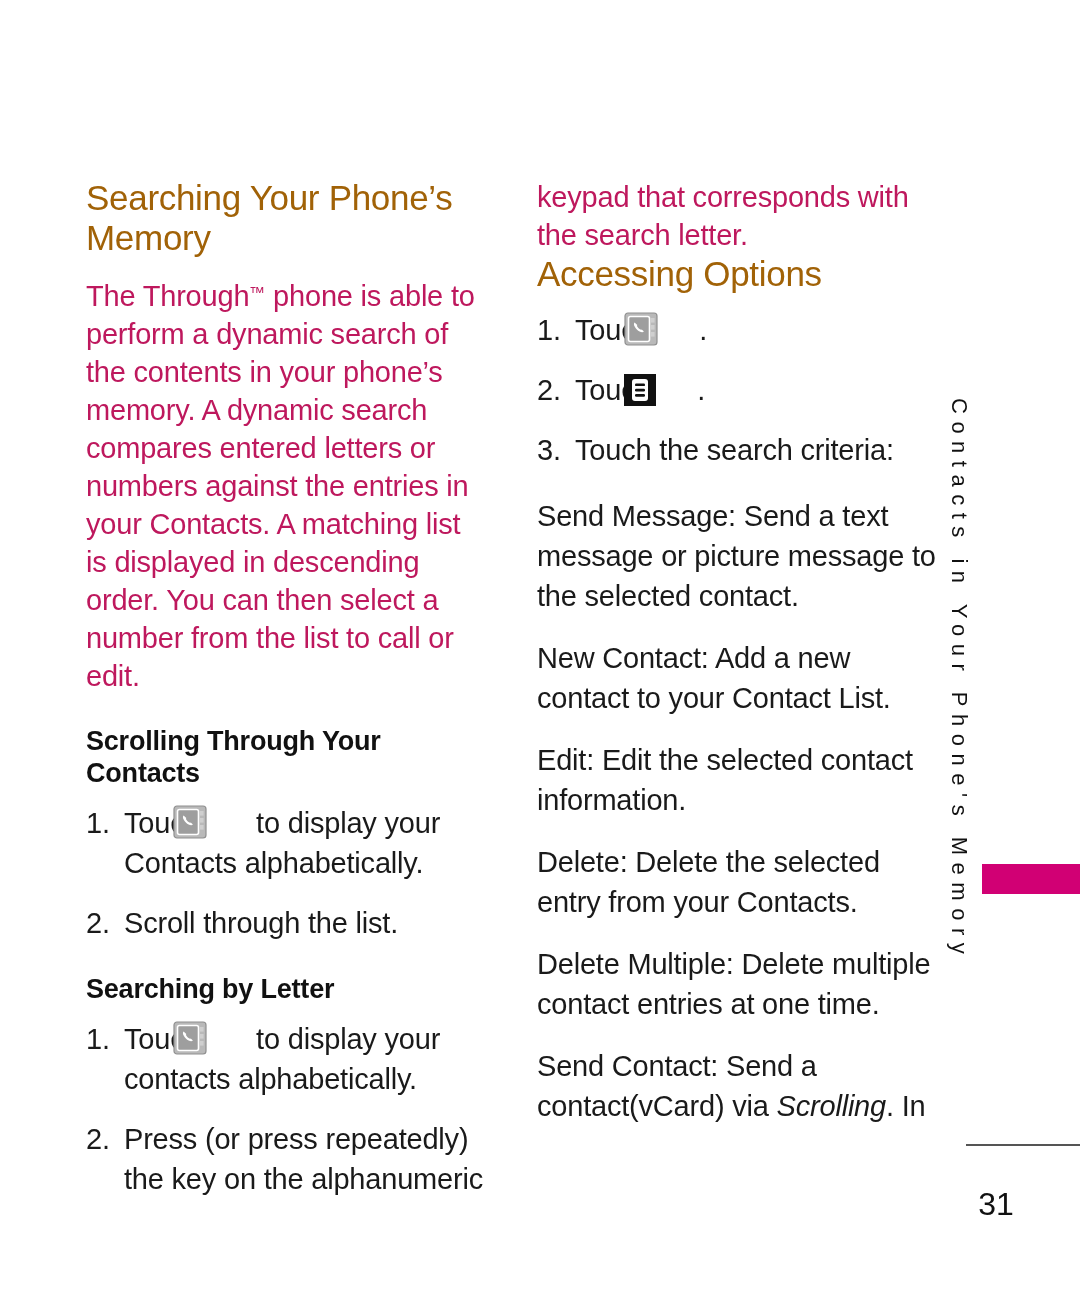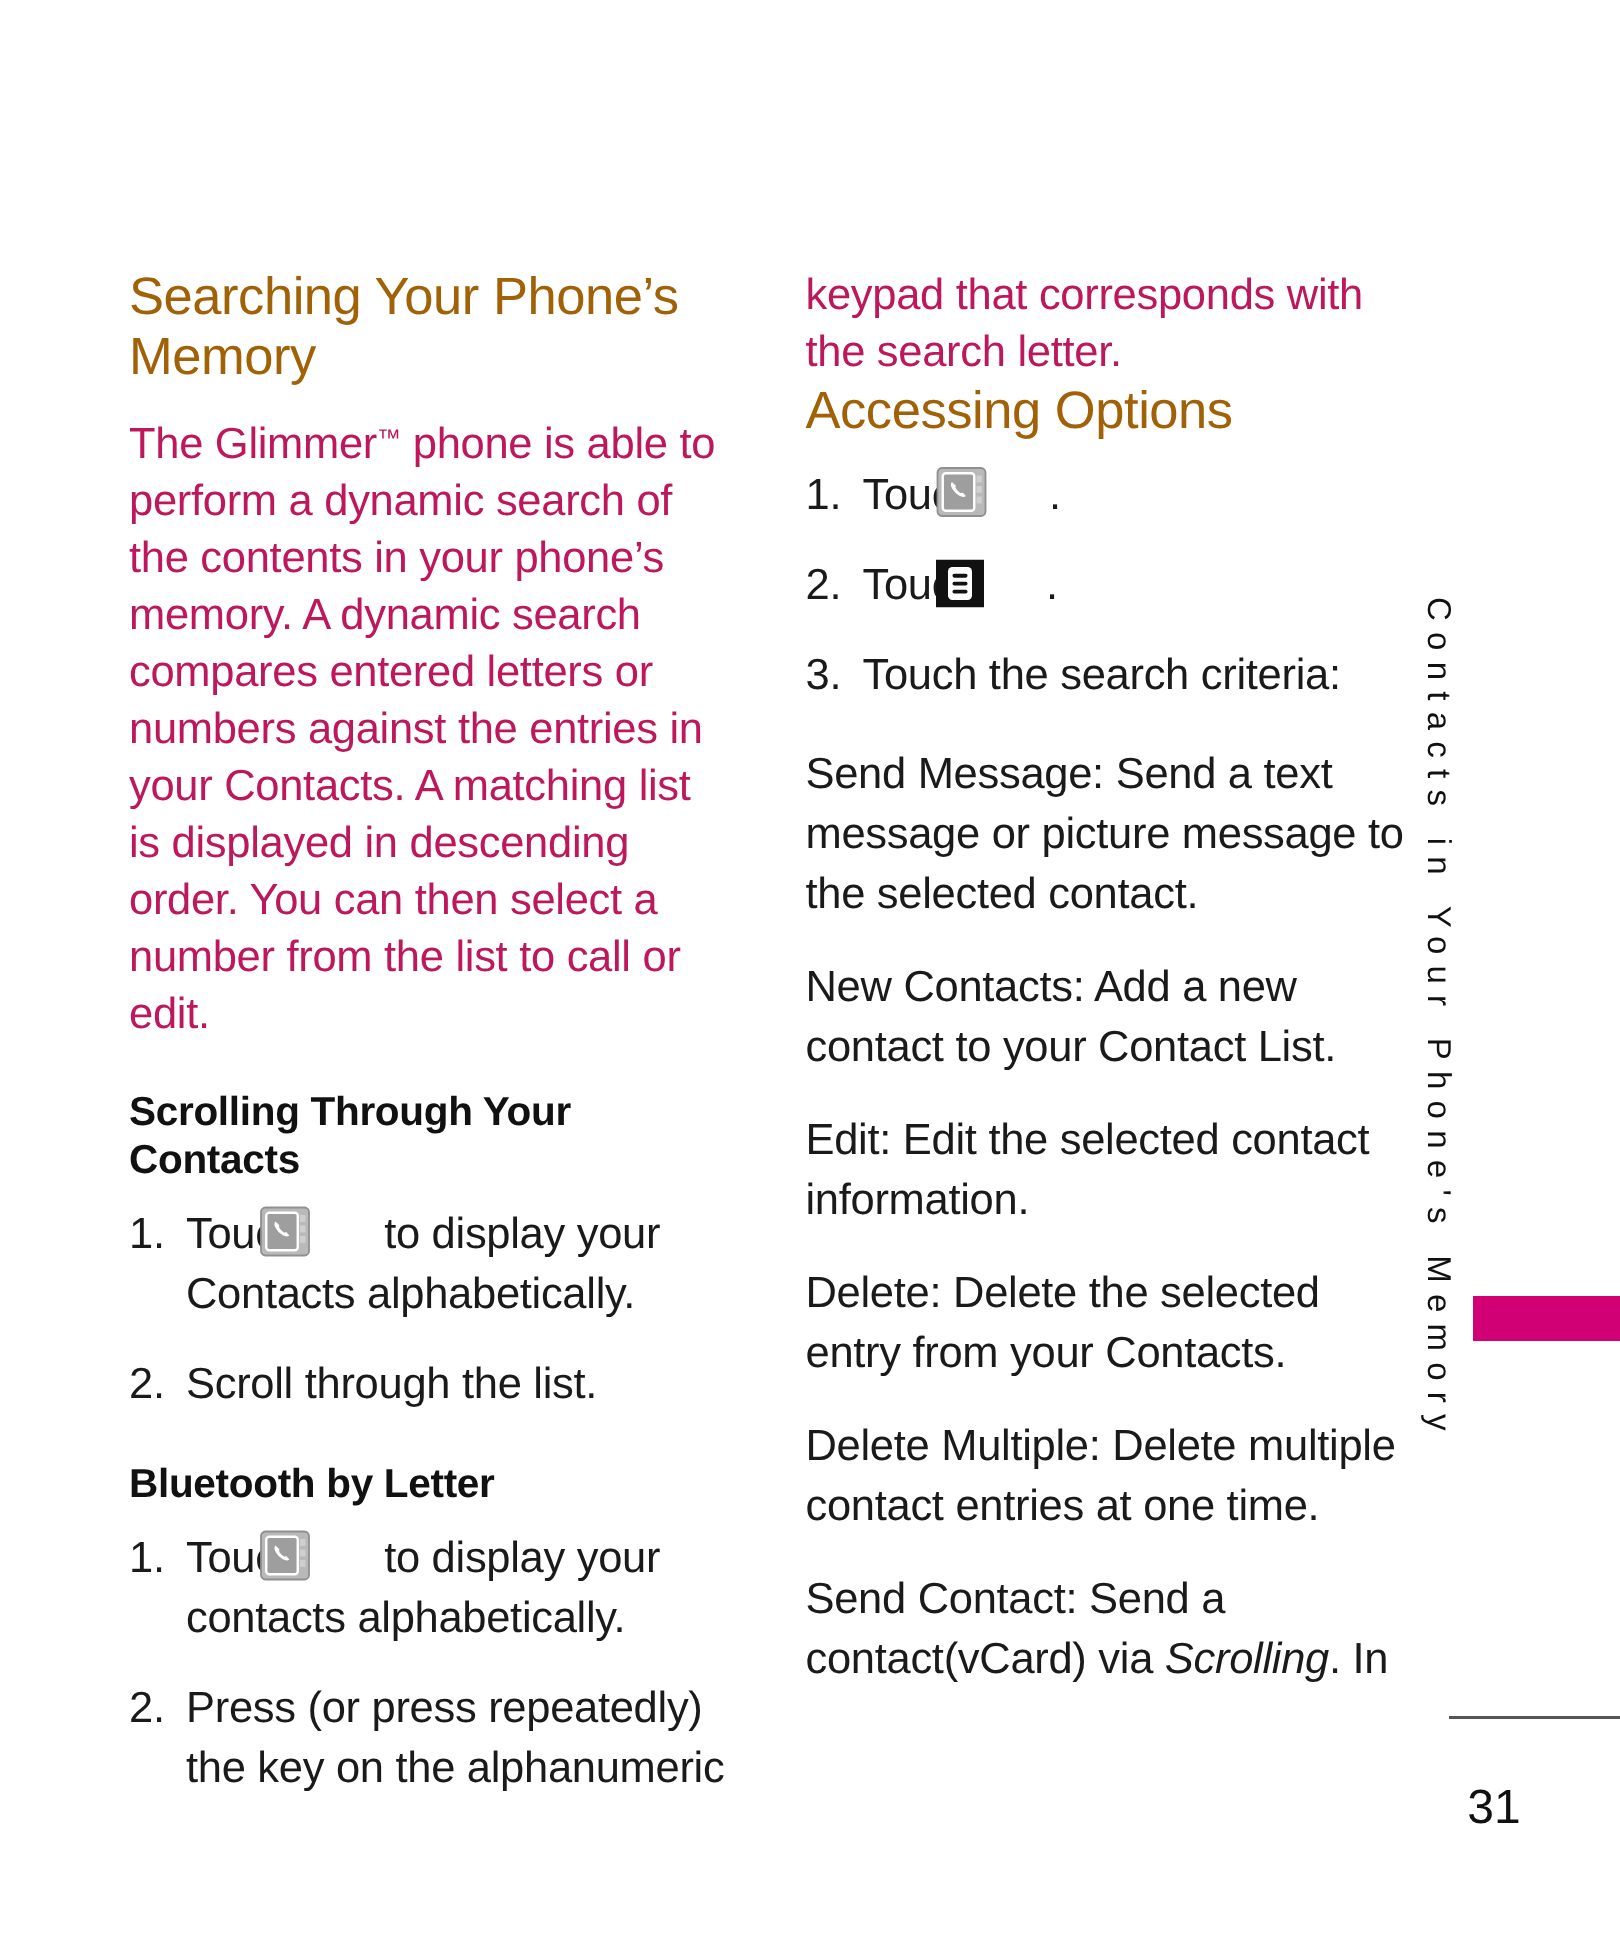--- a/index.html
+++ b/index.html
@@ -148,36 +148,36 @@
 </style>
 </head>
 <body>
 
 <div class="page">
 
   <div class="col col-left">
 
     <h1 class="h-section">Searching Your Phone’s Memory</h1>
 
-    <p class="body para-gap"><span>The Glimmer</span><span class="tm">™</span><span> phone is able to perform a dynamic search of the contents in your phone’s memory. A dynamic search compares entered letters or numbers against the entries in your Contacts. A matching list is displayed in descending order. You can then select a number from the list to call or edit.</span></p>
+    <p class="body para-gap"><span>The Through</span><span class="tm">™</span><span> phone is able to perform a dynamic search of the contents in your phone’s memory. A dynamic search compares entered letters or numbers against the entries in your Contacts. A matching list is displayed in descending order. You can then select a number from the list to call or edit.</span></p>
 
     <h2 class="h-sub">Scrolling Through Your Contacts</h2>
 
     <p class="step"><span class="num">1.</span><span>Touch </span><span class="icon icon-contacts"><svg width="34" height="34" viewBox="0 0 34 34">
         <rect x="1" y="1" width="32" height="32" rx="3" fill="#b9b9b9" stroke="#8f8f8f" stroke-width="1.2"></rect>
         <rect x="4.5" y="4.5" width="21" height="25" rx="2" fill="#9e9e9e" stroke="#ffffff" stroke-width="1.6"></rect>
         <rect x="27" y="6" width="3.6" height="4.6" fill="#cfcfcf"></rect>
         <rect x="27" y="13" width="3.6" height="4.6" fill="#cfcfcf"></rect>
         <rect x="27" y="20" width="3.6" height="4.6" fill="#cfcfcf"></rect>
         <path d="M10.6 10.4c-0.9 0.9-0.9 2.4 0.2 4.3 1.1 2 2.9 3.8 4.8 4.8 1.9 1 3.4 1 4.3 0.1l-2.1-2.2c-0.5 0.4-1.1 0.4-1.9-0.1-0.9-0.5-1.9-1.6-2.5-2.5-0.5-0.8-0.5-1.4-0.1-1.9z" fill="#ffffff"></path>
         </svg></span><span> to display your Contacts alphabetically.</span></p>
 
     <p class="step"><span class="num">2.</span><span>Scroll through the list.</span></p>
 
-    <h2 class="h-sub">Bluetooth by Letter</h2>
+    <h2 class="h-sub">Searching by Letter</h2>
 
     <p class="step"><span class="num">1.</span><span>Touch </span><span class="icon icon-contacts"><svg width="34" height="34" viewBox="0 0 34 34">
         <rect x="1" y="1" width="32" height="32" rx="3" fill="#b9b9b9" stroke="#8f8f8f" stroke-width="1.2"></rect>
         <rect x="4.5" y="4.5" width="21" height="25" rx="2" fill="#9e9e9e" stroke="#ffffff" stroke-width="1.6"></rect>
         <rect x="27" y="6" width="3.6" height="4.6" fill="#cfcfcf"></rect>
         <rect x="27" y="13" width="3.6" height="4.6" fill="#cfcfcf"></rect>
         <rect x="27" y="20" width="3.6" height="4.6" fill="#cfcfcf"></rect>
         <path d="M10.6 10.4c-0.9 0.9-0.9 2.4 0.2 4.3 1.1 2 2.9 3.8 4.8 4.8 1.9 1 3.4 1 4.3 0.1l-2.1-2.2c-0.5 0.4-1.1 0.4-1.9-0.1-0.9-0.5-1.9-1.6-2.5-2.5-0.5-0.8-0.5-1.4-0.1-1.9z" fill="#ffffff"></path>
         </svg></span><span> to display your contacts alphabetically.</span></p>
 
@@ -204,21 +204,21 @@
         <rect x="8" y="5" width="16" height="22" rx="3" fill="#ffffff"></rect>
         <rect x="11" y="9.5" width="10" height="2.6" rx="1.2" fill="#111111"></rect>
         <rect x="11" y="14.8" width="10" height="2.6" rx="1.2" fill="#111111"></rect>
         <rect x="11" y="20.1" width="10" height="2.6" rx="1.2" fill="#111111"></rect>
         </svg></span><span>.</span></p>
 
     <p class="step" style="margin-bottom:26px"><span class="num">3.</span><span>Touch the search criteria:</span></p>
 
     <p class="opt"><b>Send Message</b><span>: </span><span>Send a text message or picture message to the selected contact.</span></p>
 
-    <p class="opt"><b>New Contacts</b><span>: </span><span>Add a new contact to your Contact List.</span></p>
+    <p class="opt"><b>New Contact</b><span>: </span><span>Add a new contact to your Contact List.</span></p>
 
     <p class="opt"><b>Edit</b><span>: </span><span>Edit the selected contact information.</span></p>
 
     <p class="opt"><b>Delete</b><span>: </span><span>Delete the selected entry from your Contacts.</span></p>
 
     <p class="opt"><b>Delete Multiple</b><span>: </span><span>Delete multiple contact entries at one time.</span></p>
 
     <p class="opt"><b>Send Contact</b><span>: </span><span>Send a contact(vCard) via </span><i>Scrolling</i><span>. In</span></p>
   </div>
 

